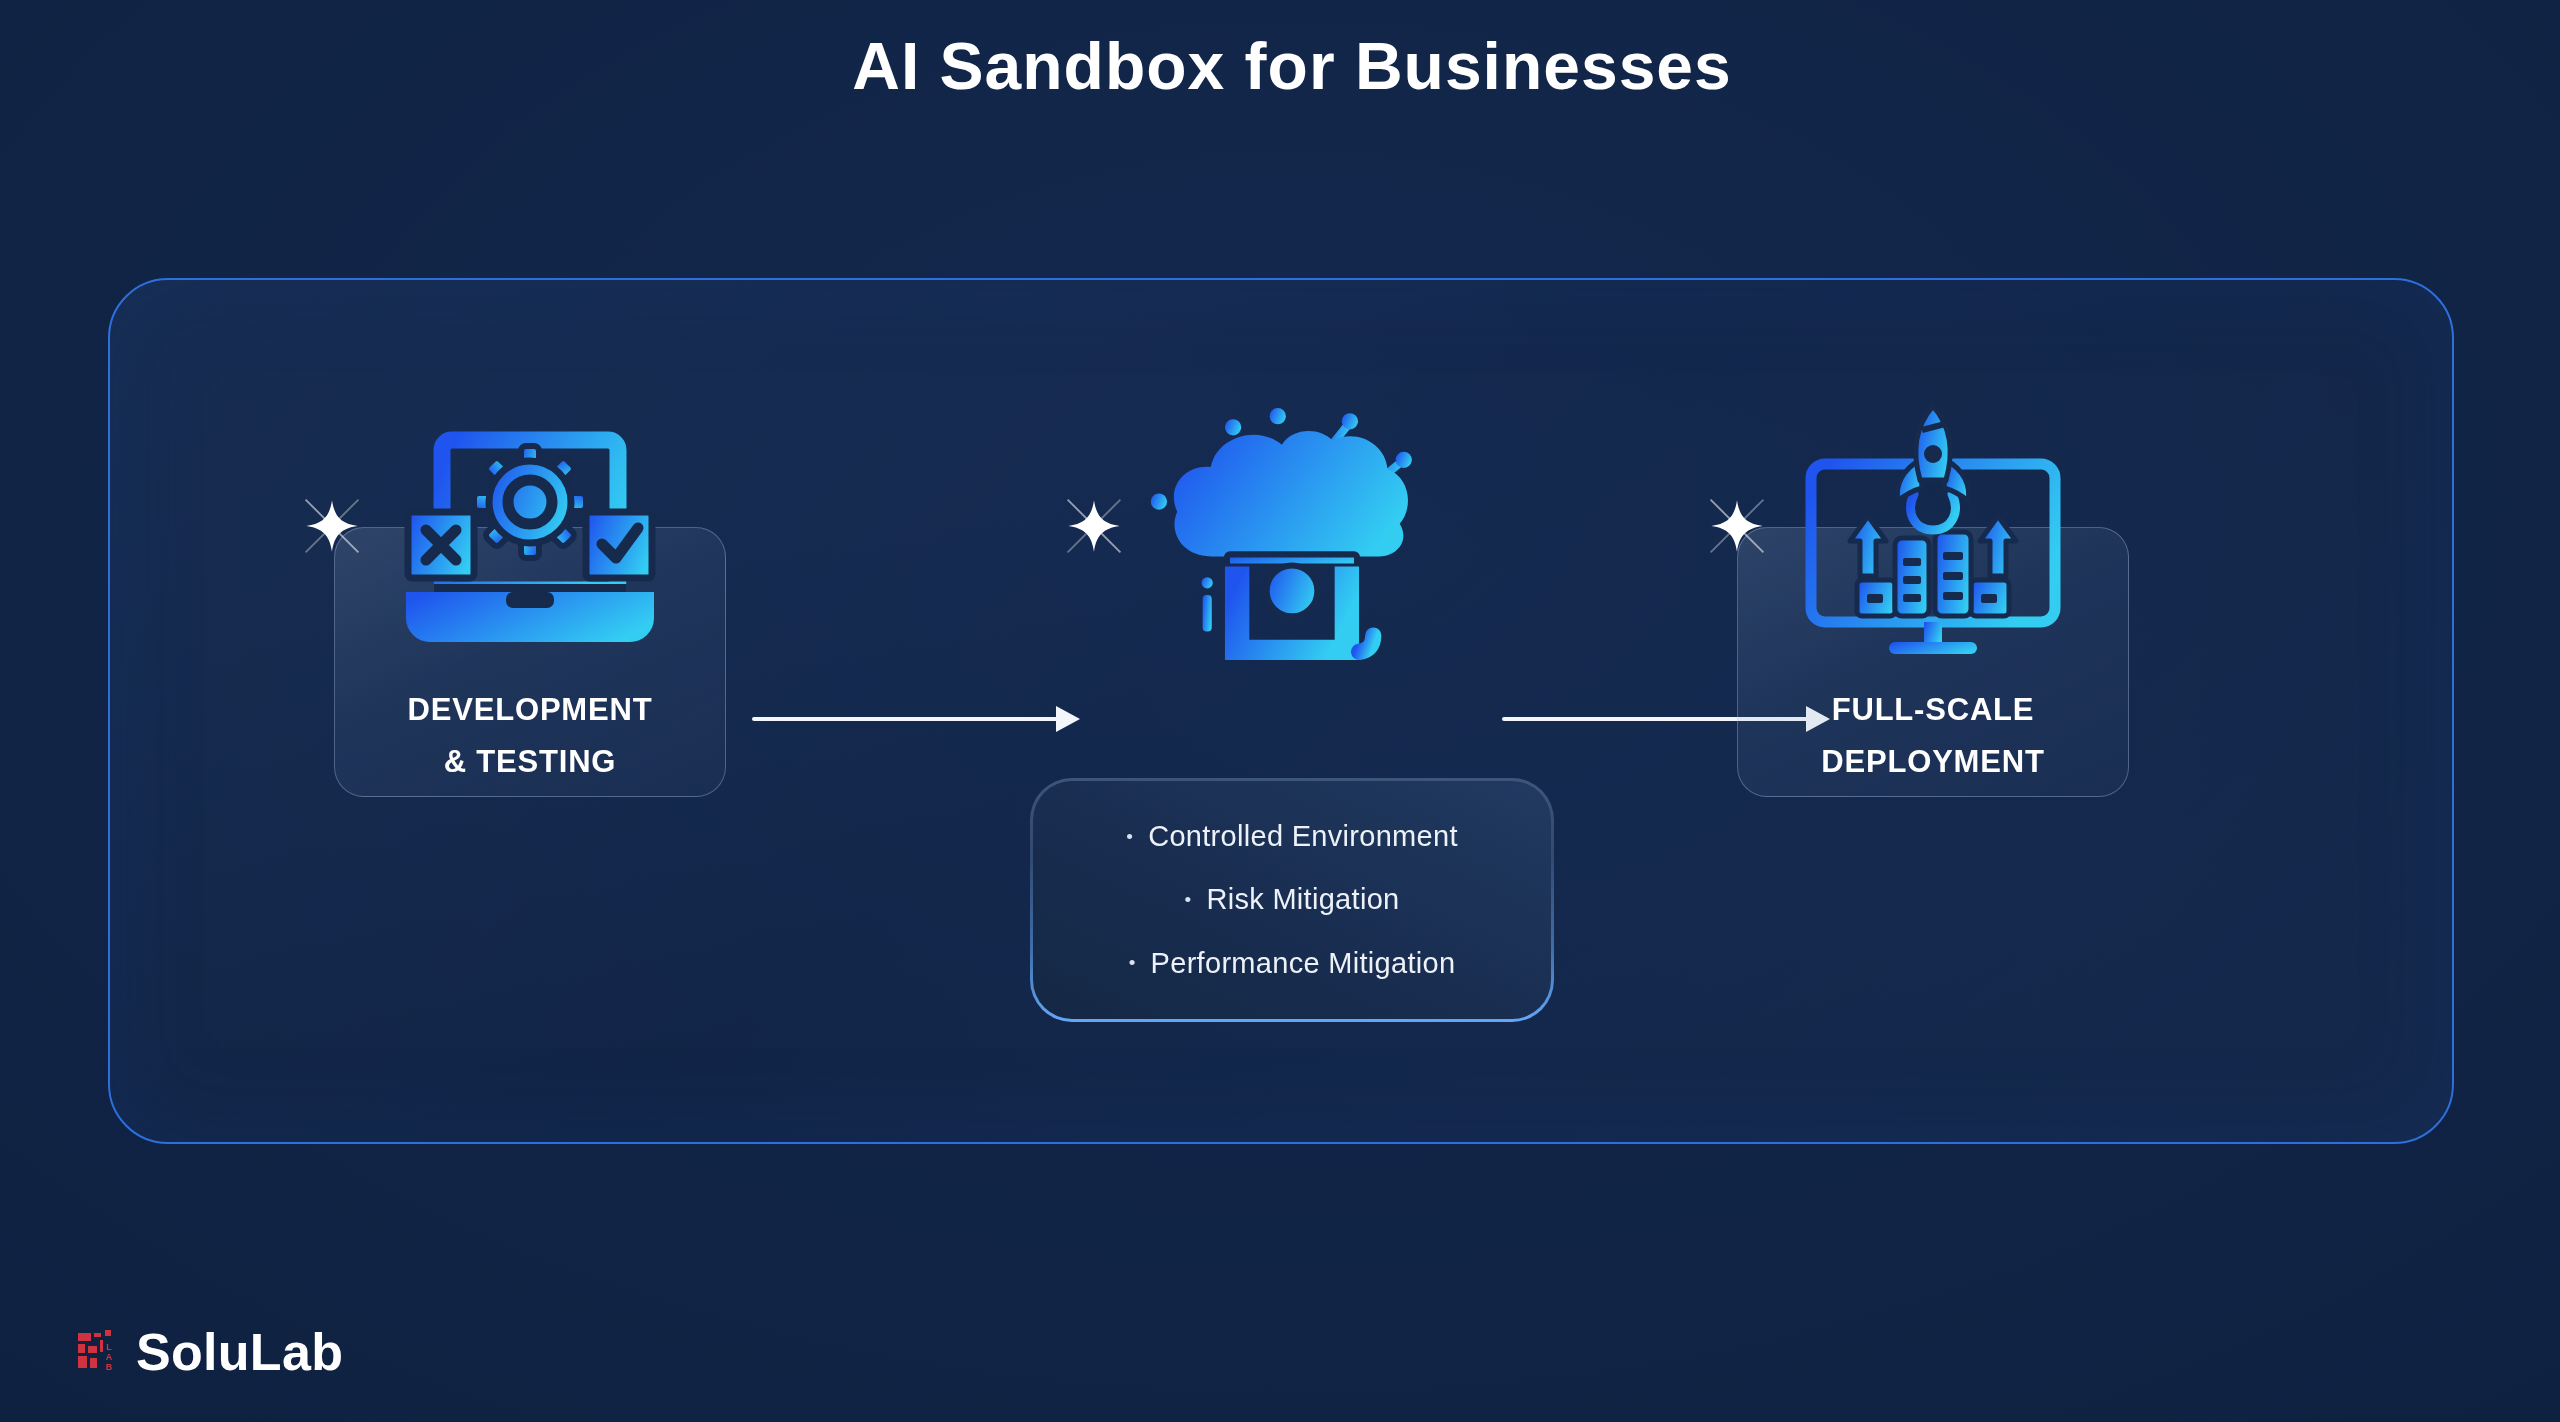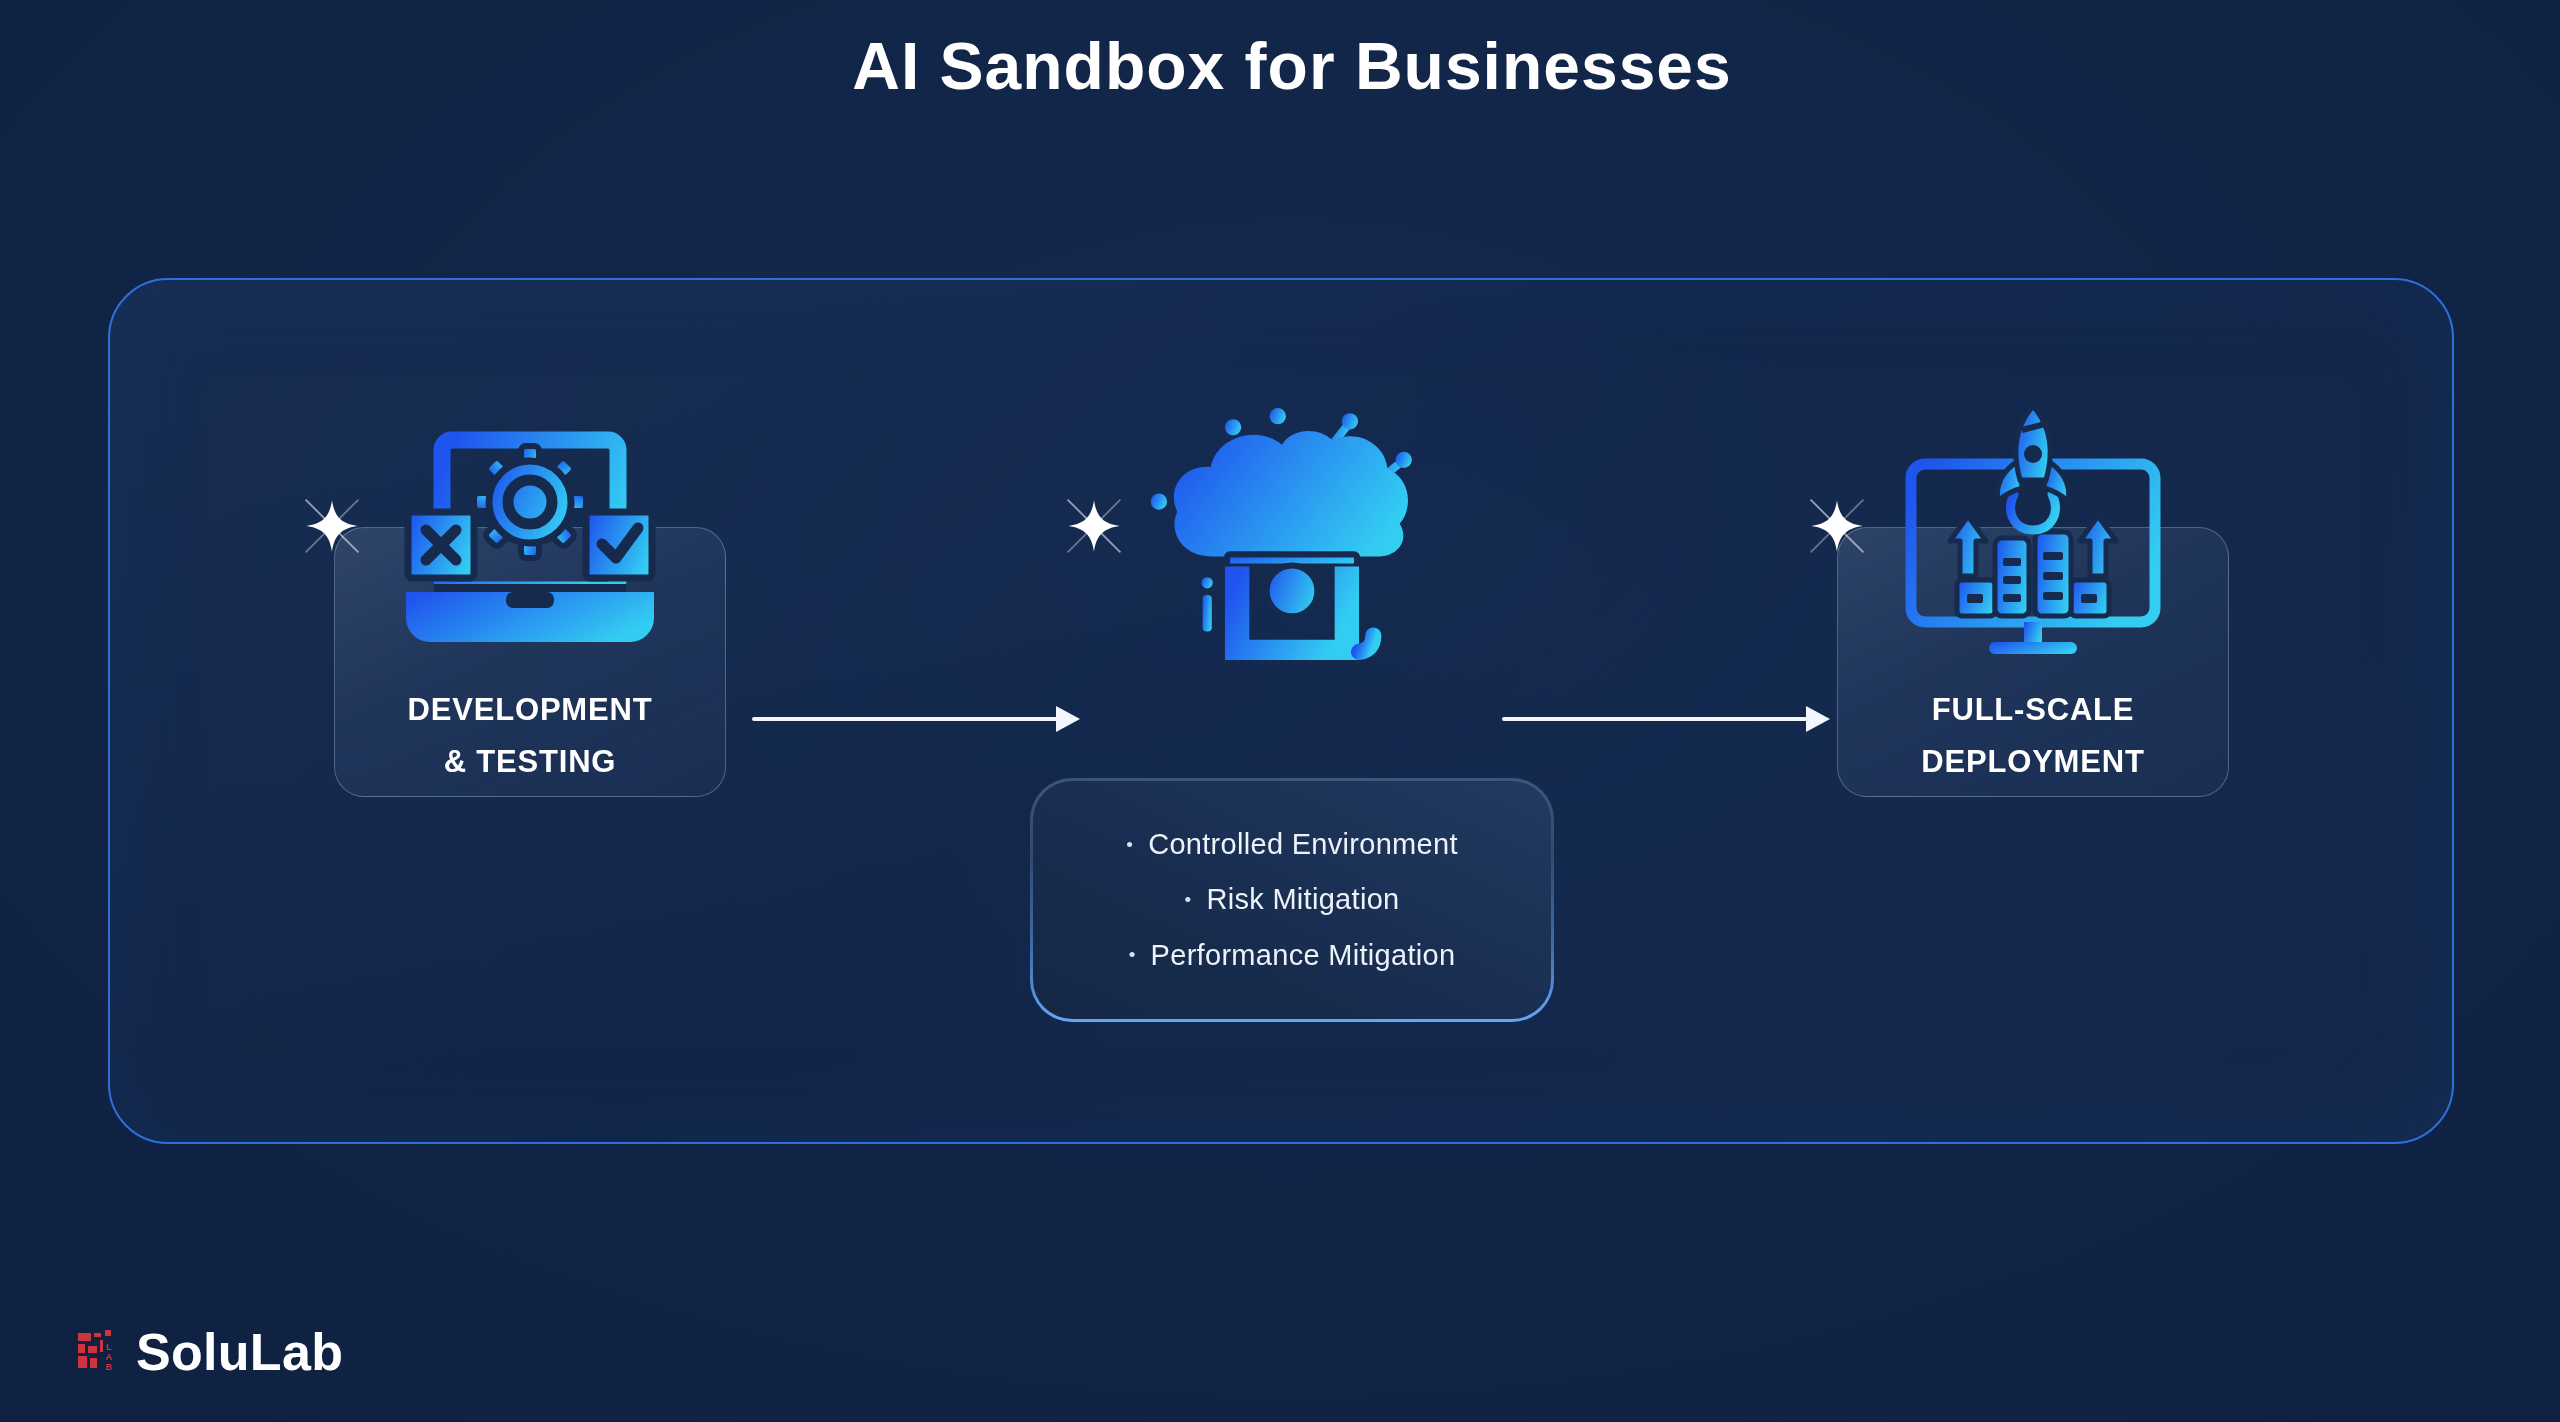--- a/index.html
+++ b/index.html
@@ -15,21 +15,21 @@
   }
   .container{
     position:absolute;left:108px;top:278px;width:2346px;height:866px;
     border:2px solid #2e6fdd;border-radius:60px;box-sizing:border-box;
     background:linear-gradient(140deg, rgba(80,120,185,0.10) 0%, rgba(28,52,98,0.05) 45%, rgba(70,110,175,0.07) 100%);
     box-shadow:inset 0 0 90px rgba(25,55,115,0.25);
   }
   .stage{position:absolute;top:398px;height:624px;}
   #stage1{left:268px;width:524px;}
   #stage2{left:1030px;width:524px;}
-  #stage3{left:1773px;width:520px;}
+  #stage3{left:1673px;width:520px;}
 
   .label-card{
     position:absolute;top:129px;left:50%;transform:translateX(-50%);
     width:392px;height:270px;border-radius:30px;z-index:3;
     background:linear-gradient(155deg, rgba(150,175,212,0.20) 0%, rgba(112,138,178,0.12) 45%, rgba(95,120,160,0.08) 100%);
     border:1px solid rgba(188,208,240,0.32);
     box-sizing:border-box;
   }
   .card-title{
     position:absolute;bottom:0;left:0;width:100%;height:122px;
@@ -39,21 +39,21 @@
   .card-title span:empty{display:none;}
 
   .points-card{
     position:absolute;top:380px;left:0;right:0;height:244px;border-radius:42px;
     padding:3px;box-sizing:border-box;z-index:1;
     background:linear-gradient(0deg, #64a7f7 0%, rgba(100,167,247,0.55) 30%, rgba(140,170,215,0.26) 68%, rgba(160,190,228,0.30) 100%);
   }
   .points-inner{
     width:100%;height:100%;border-radius:39px;box-sizing:border-box;
     background:linear-gradient(205deg, #223a61 0%, #182d50 55%, #142845 100%);
-    display:flex;flex-direction:column;justify-content:center;align-items:center;gap:22px;
+    display:flex;flex-direction:column;justify-content:center;align-items:center;gap:30px;
   }
   .point{font-size:29px;color:#edf1f8;line-height:1.15;display:flex;align-items:center;letter-spacing:0.3px;}
   .point:empty{display:none;}
   .stage.bulleted .point::before{content:"•";font-size:19px;margin-right:15px;color:#d8e1f0;}
   .stage.plain .points-inner{gap:40px;}
 
   .icon{position:absolute;left:50%;transform:translateX(-50%);z-index:4;}
   #stage1 .icon{top:22px;}
   #stage2 .icon{top:6px;}
   #stage3 .icon{top:2px;}

